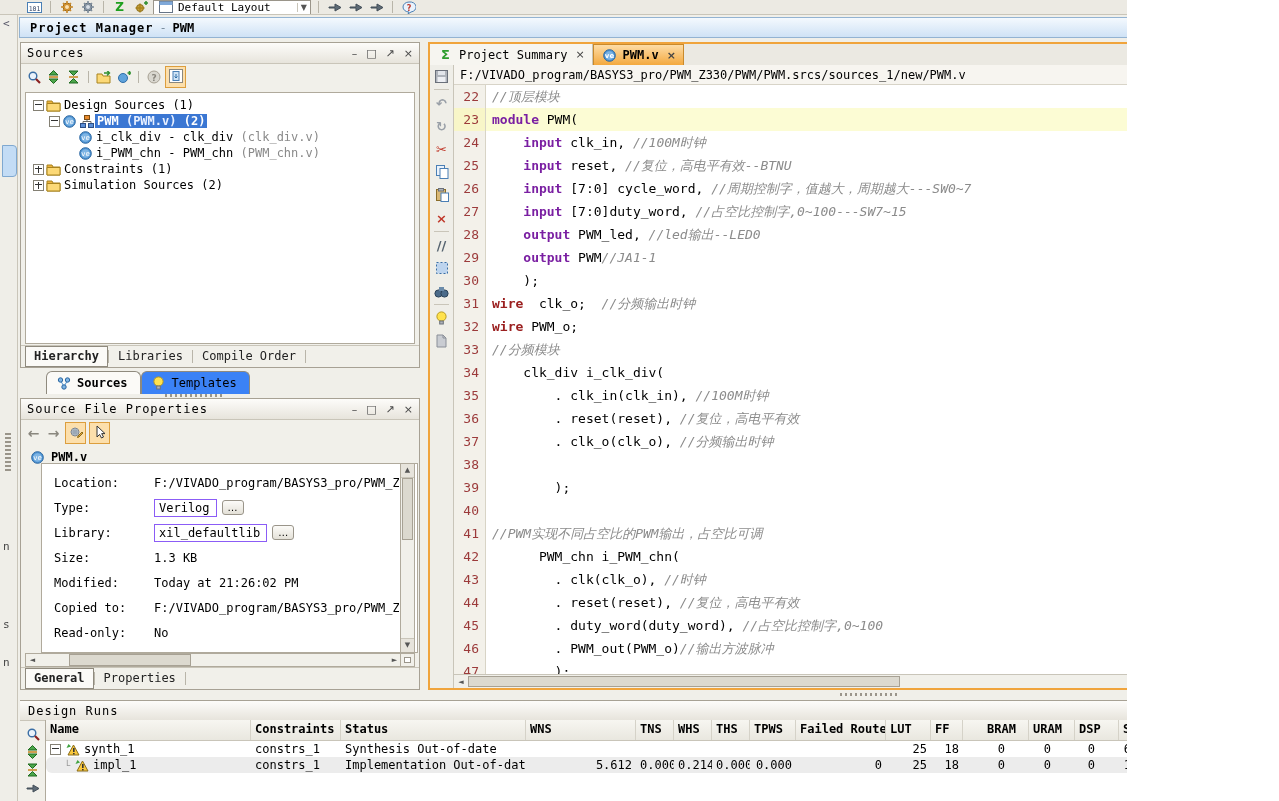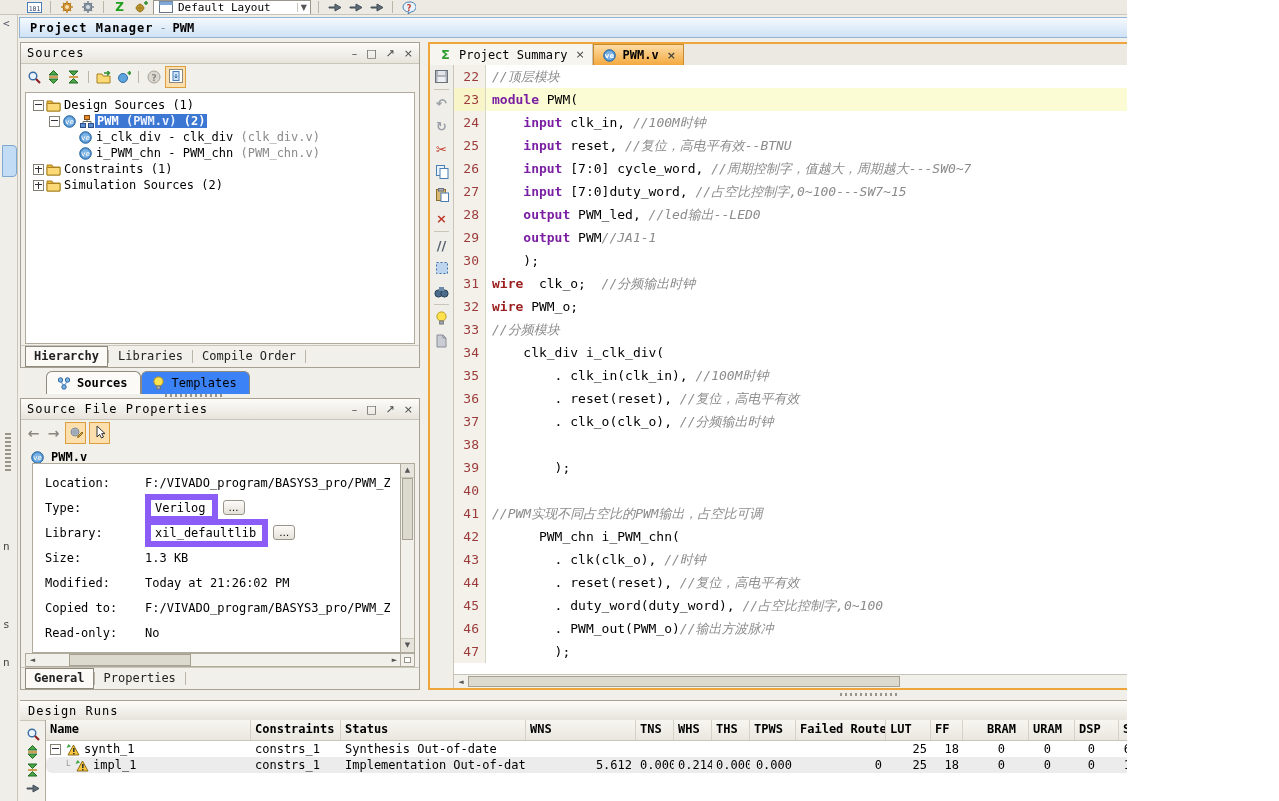--- a/index.html
+++ b/index.html
@@ -69,26 +69,26 @@
   #panel-tabs{left:20px;top:370px;width:400px;height:24px;display:flex;align-items:flex-end;padding-left:26px;box-sizing:border-box;}
   .ptab{display:flex;align-items:center;gap:5px;padding:3px 12px 3px 8px;border:1px solid #8F8A7E;border-bottom:none;
     border-radius:6px 6px 0 0;background:#3b82f6;white-space:nowrap;}
   .ptab.sel{background:#FBFAF7;font-weight:bold;}
   #panel-tabs-dots{position:absolute;left:165px;top:394px;width:60px;height:3px;
     background:repeating-linear-gradient(90deg,#9a958a 0 2px,transparent 2px 5px);}
 
   
   #props-panel{left:20px;top:398px;width:400px;height:292px;}
   #props-file-row{display:flex;align-items:center;gap:5px;padding:2px 8px;height:18px;}
-  #props-fields-wrap{position:absolute;left:11px;top:64px;width:377px;height:190px;background:#fff;
+  #props-fields-wrap{position:absolute;left:20px;top:64px;width:377px;height:190px;background:#fff;
     border:1px solid #B0AA9C;overflow:hidden;box-sizing:border-box;padding:6px 0 0 12px;}
   .field-row{height:25px;display:flex;align-items:center;white-space:nowrap;}
   .field-label{width:100px;flex:none;}
   .field-value{overflow:hidden;width:245px;}
-  .field-input{border:6px solid #8b5cf6;background:#fff;padding:1px 6px 1px 4px;margin-right:5px;display:inline-block;}
+  .field-input{border:1px solid #8b5cf6;background:#fff;padding:1px 6px 1px 4px;margin-right:5px;display:inline-block;}
   .dots-btn{display:inline-block;border:1px solid #9A958A;background:linear-gradient(#FCFBF8,#E4E1D8);
     border-radius:3px;padding:0 5px;font-size:10px;line-height:13px;}
   .vscroll{position:absolute;right:4px;top:64px;width:15px;height:190px;background:#F1F0EA;border:1px solid #B0AA9C;box-sizing:border-box;}
   .vscroll .a{height:13px;text-align:center;font-size:7px;color:#555;line-height:13px;background:#E7E4DC;border-bottom:1px solid #C9C5B9;}
   .vscroll .a.b{position:absolute;bottom:0;left:0;right:0;border-top:1px solid #C9C5B9;border-bottom:none;}
   .vscroll .thumb{position:absolute;left:1px;right:1px;top:14px;height:60px;background:#DCD9CF;border:1px solid #A7A194;}
   .hscroll{position:absolute;left:4px;bottom:22px;width:377px;height:14px;background:#F1F0EA;border:1px solid #B0AA9C;box-sizing:border-box;display:flex;align-items:center;}
   .hscroll .a{width:13px;font-size:7px;color:#555;text-align:center;}
   .hscroll .thumb{height:10px;width:120px;background:#DCD9CF;border:1px solid #A7A194;margin-left:30px;}
   #props-corner{position:absolute;right:4px;bottom:22px;width:15px;height:14px;background:#F1F0EA;border:1px solid #B0AA9C;box-sizing:border-box;}
@@ -558,20 +558,23 @@
             </svg>
           </span>
           <span class="ico">
             <svg width="13" height="14">
               <path d="M2 1h6l3 3v9H2z" fill="#C9CCD2" stroke="#8A8F98"></path>
               <path d="M8 1v3h3" fill="none" stroke="#8A8F98"></path>
             </svg>
           </span>
         </div>
       <div id="editor-main">
+        <div id="editor-path">
+          <span>F:/VIVADO_program/BASYS3_pro/PWM_Z330/PWM/PWM.srcs/sources_1/new/PWM.v</span>
+        </div>
         <div id="code-area">
             <div class="code-line">
               <span class="ln">22</span>
               <span class="txt"><span class="tok-cm">//顶层模块</span></span>
             </div>
             <div class="code-line hl">
               <span class="ln">23</span>
               <span class="txt"><span class="tok-kw">module</span><span> PWM(</span></span>
             </div>
             <div class="code-line">

